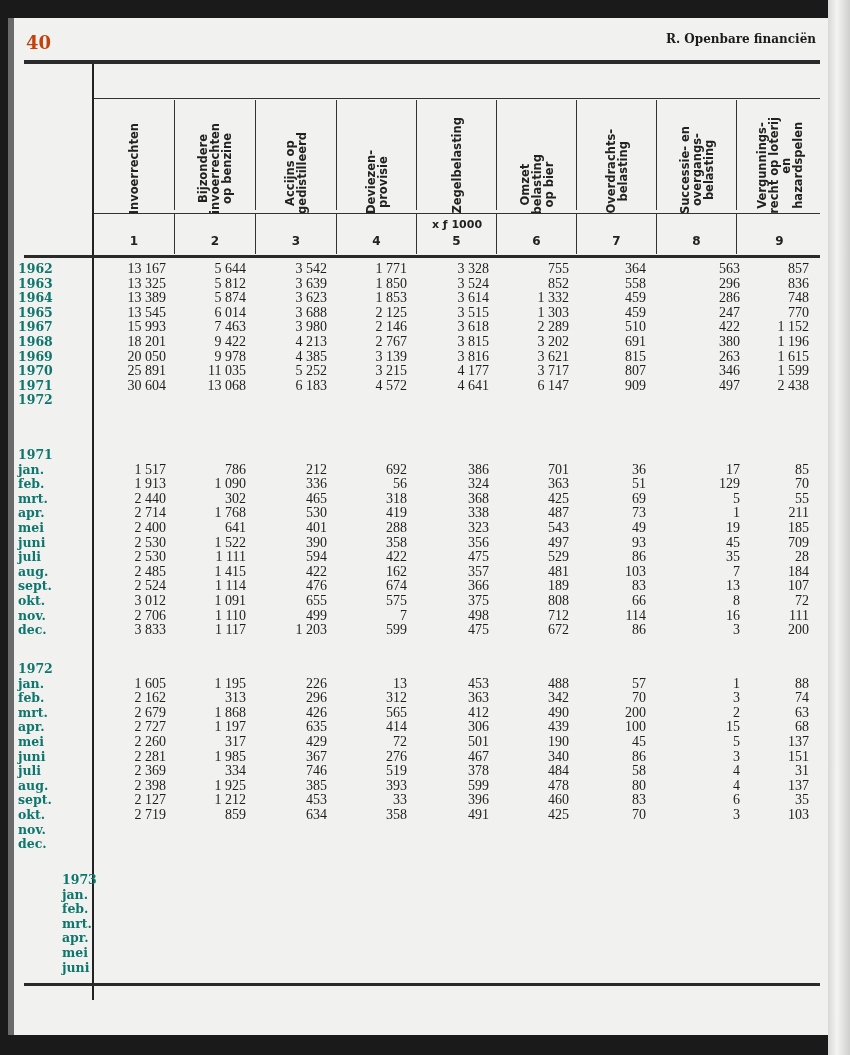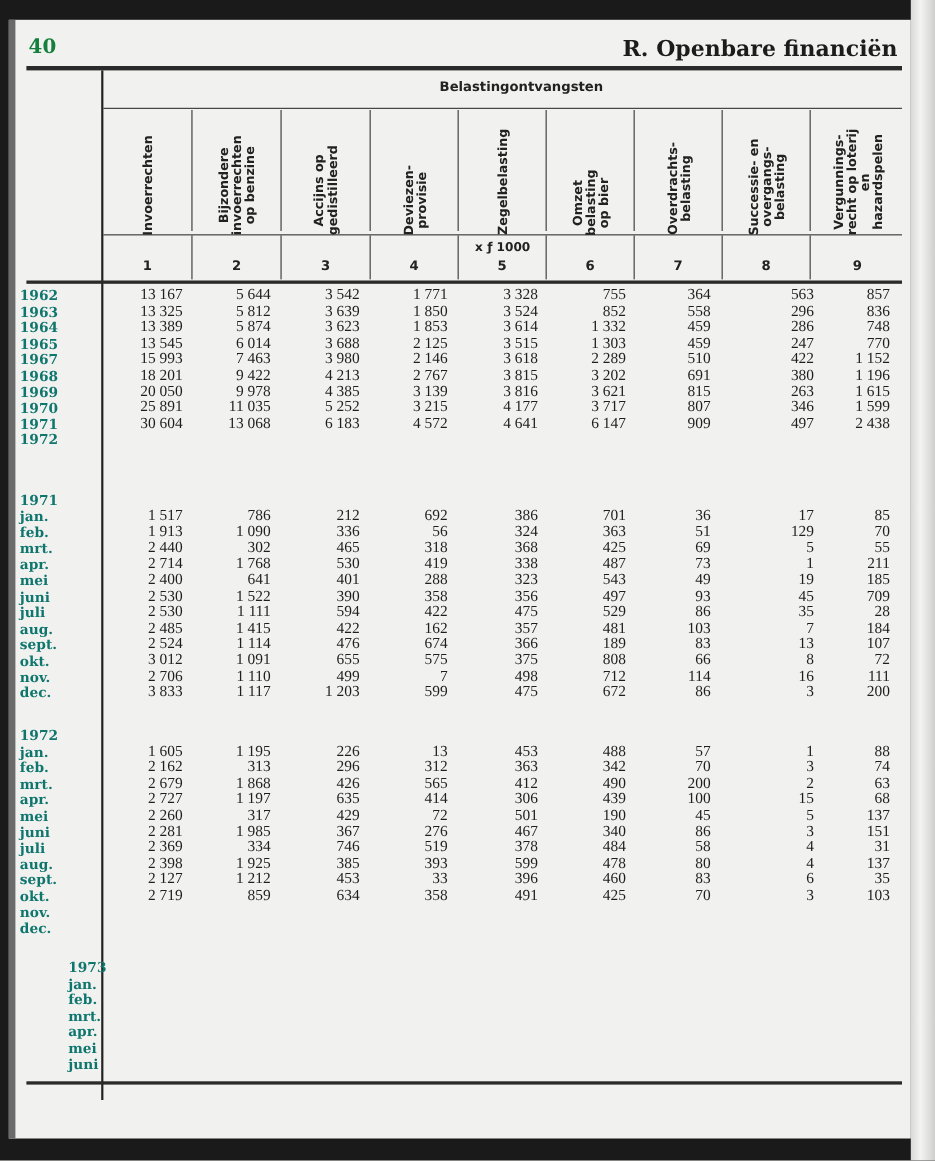--- a/index.html
+++ b/index.html
@@ -14,25 +14,25 @@
     background: #f1f1ef;
     border-left: 6px solid #6a6a6a;
     box-sizing: border-box;
   }
   .spine-right {
     position: absolute; right: 0; top: 0; width: 22px; height: 1055px;
     background: linear-gradient(to right, #d8d8d6, #f4f4f2 40%, #cfcfcd);
   }
   .page-number {
     position: absolute; left: 12px; top: 14px;
-    font-family: "DejaVu Serif", serif; font-weight: bold; font-size: 18px; color: #15803d;
+    font-family: "DejaVu Serif", serif; font-weight: bold; font-size: 18px; color: #c2410c;
   }
   .section-title {
     position: absolute; right: 12px; top: 14px;
-    font-family: "DejaVu Serif", serif; font-weight: bold; font-size: 20px; color: #1c1c1c;
+    font-family: "DejaVu Serif", serif; font-weight: bold; font-size: 12px; color: #1c1c1c;
   }
   .rule-thick { position: absolute; left: 10px; right: 8px; height: 4px; background: #2a2a2a; }
   .rule-thin { position: absolute; height: 1px; background: #333; }
   .vline { position: absolute; width: 1px; background: #333; }
   .vline-main { position: absolute; width: 2px; background: #222; }
 
   .group-title {
     position: absolute; left: 300px; top: 54px; width: 320px; text-align: center;
     font-family: "DejaVu Sans", sans-serif; font-size: 12px; font-weight: bold; color: #222;
   }
@@ -78,21 +78,20 @@
 </head>
 <body>
 
 <div class="page">
   <div class="page-number">40</div>
   <div class="section-title">R. Openbare financiën</div>
 
   <div class="rule-thick" style="top:42px;"></div>
   <div class="vline-main" style="left:78px; top:46px; height:936px;"></div>
 
-  <div class="group-title">Belastingontvangsten</div>
   <div class="rule-thin" style="left:80px; right:8px; top:80px;"></div>
 
   <div class="vline" style="left:160px; top:82px; height:110px;"></div>
   <div class="vline" style="left:241px; top:82px; height:110px;"></div>
   <div class="vline" style="left:322px; top:82px; height:110px;"></div>
   <div class="vline" style="left:402px; top:82px; height:110px;"></div>
   <div class="vline" style="left:482px; top:82px; height:110px;"></div>
   <div class="vline" style="left:562px; top:82px; height:110px;"></div>
   <div class="vline" style="left:642px; top:82px; height:110px;"></div>
   <div class="vline" style="left:722px; top:82px; height:110px;"></div>

